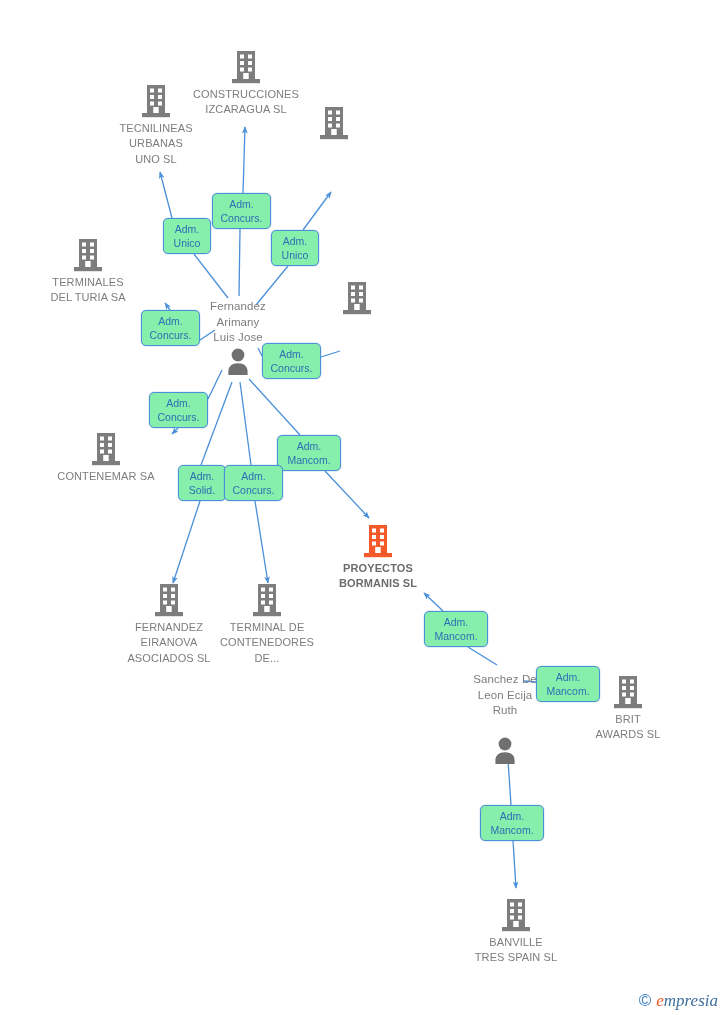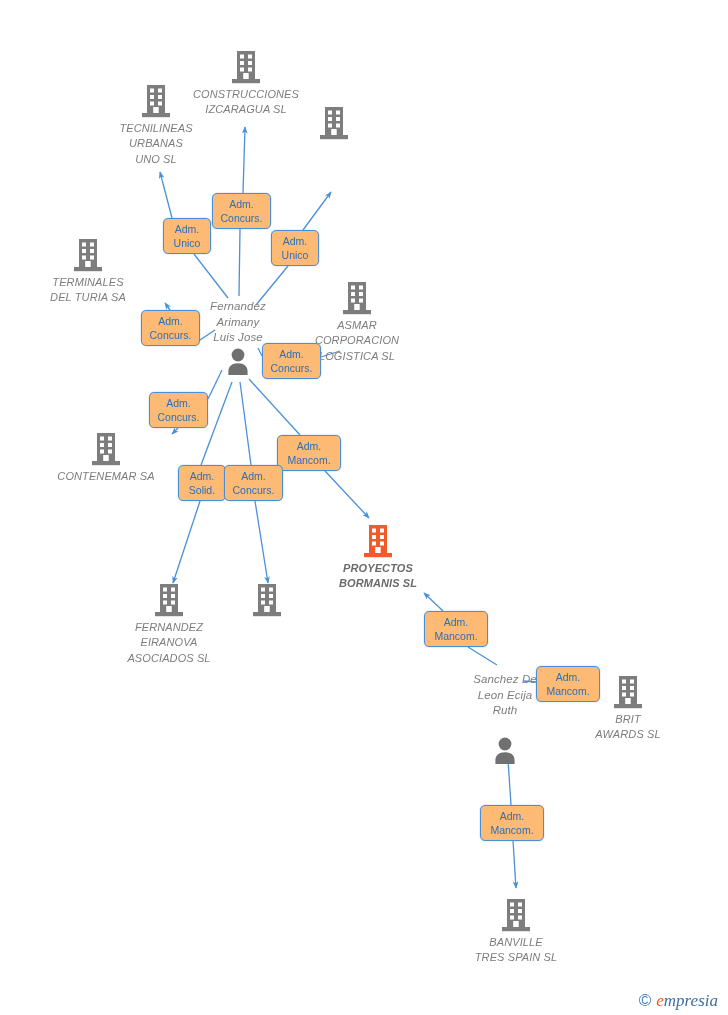--- a/index.html
+++ b/index.html
@@ -35,21 +35,20 @@
   .node .glyph {
     display: block;
     margin: 0 auto;
   }
   .node .caption {
     display: block;
     font-size: 11px;
     color: #7d7d7d;
     letter-spacing: 0.1px;
     white-space: pre-line;
-    font-style: italic;
   }
   .node.company .caption { color: #7d7d7d; }
   .node.focus .caption {
     color: #6b6b6b;
     font-weight: bold;
   }
   .node.person .caption {
     color: #7d7d7d;
     font-size: 11.5px;
   }
@@ -57,21 +56,21 @@
   .node.caption-above .glyph { order: 2; }
   .node.caption-above { display: flex; flex-direction: column; }
   .node.caption-above .caption { order: 1; }
 
   
   .elabel {
     position: absolute;
     box-sizing: border-box;
     border: 1px solid #4a90d9;
     border-radius: 5px;
-    background: #fdba74;
+    background: #86efac;
     color: #2f6fb5;
     font-size: 10.5px;
     line-height: 14px;
     text-align: center;
     padding: 3px 5px 4px 5px;
     white-space: pre-line;
     box-shadow: 0 0 0 0.5px rgba(74,144,217,0.25);
   }
 </style>
 </head>
@@ -209,23 +208,20 @@
             <g fill="#ffffff">
               <rect x="9" y="4.5" width="4" height="4"></rect>
               <rect x="17" y="4.5" width="4" height="4"></rect>
               <rect x="9" y="11" width="4" height="4"></rect>
               <rect x="17" y="11" width="4" height="4"></rect>
               <rect x="9" y="17.5" width="4" height="4"></rect>
               <rect x="17" y="17.5" width="4" height="4"></rect>
               <rect x="12.2" y="23" width="5.5" height="6"></rect>
             </g>
           </svg></span>
-        <span class="caption">ASMAR
-CORPORACION
-LOGISTICA SL</span>
       </div>
       <div class="node company" style="left: 106px; top: 432px;">
         <span class="glyph"><svg width="30" height="34" viewBox="0 0 30 34" xmlns="http://www.w3.org/2000/svg">
             <g fill="#7d7d7d">
               <rect x="6" y="1" width="18" height="28"></rect>
               <rect x="1" y="29" width="28" height="4.2"></rect>
             </g>
             <g fill="#ffffff">
               <rect x="9" y="4.5" width="4" height="4"></rect>
               <rect x="17" y="4.5" width="4" height="4"></rect>
@@ -278,20 +274,23 @@
             <g fill="#ffffff">
               <rect x="9" y="4.5" width="4" height="4"></rect>
               <rect x="17" y="4.5" width="4" height="4"></rect>
               <rect x="9" y="11" width="4" height="4"></rect>
               <rect x="17" y="11" width="4" height="4"></rect>
               <rect x="9" y="17.5" width="4" height="4"></rect>
               <rect x="17" y="17.5" width="4" height="4"></rect>
               <rect x="12.2" y="23" width="5.5" height="6"></rect>
             </g>
           </svg></span>
+        <span class="caption">TERMINAL DE
+CONTENEDORES
+DE...</span>
       </div>
       <div class="node focus" style="left: 378px; top: 524px;">
         <span class="glyph"><svg width="30" height="34" viewBox="0 0 30 34" xmlns="http://www.w3.org/2000/svg">
             <g fill="#f4592a">
               <rect x="6" y="1" width="18" height="28"></rect>
               <rect x="1" y="29" width="28" height="4.2"></rect>
             </g>
             <g fill="#ffffff">
               <rect x="9" y="4.5" width="4" height="4"></rect>
               <rect x="17" y="4.5" width="4" height="4"></rect>

